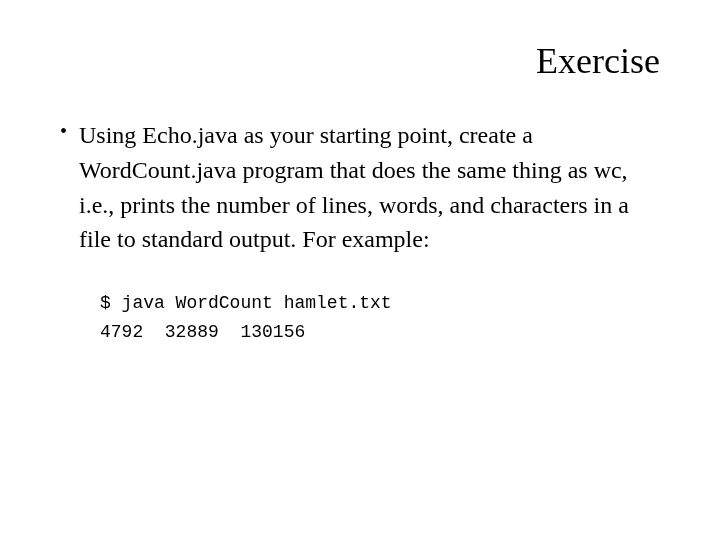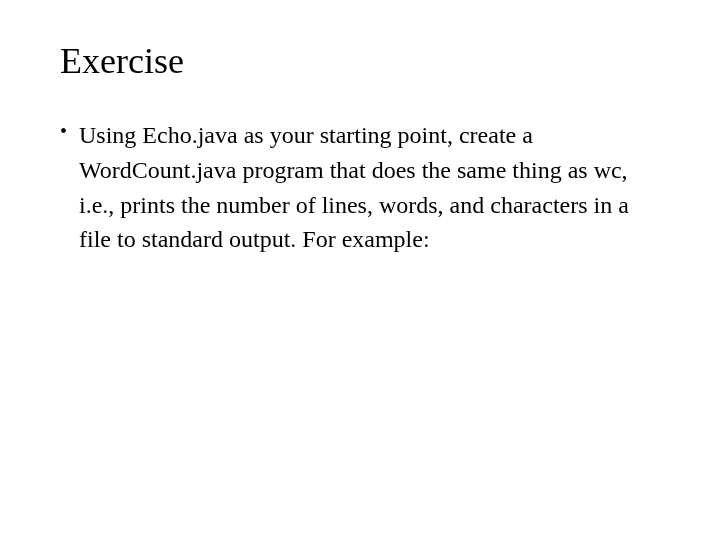--- a/index.html
+++ b/index.html
@@ -16,21 +16,21 @@
       display: flex;
       flex-direction: column;
       align-items: center;
       padding: 40px 60px 40px 60px;
     }
 
     .slide-title {
       font-size: 36px;
       font-weight: normal;
       color: #000000;
-      text-align: left;
+      text-align: right;
       margin-bottom: 36px;
       width: 100%;
     }
 
     .content-area {
       width: 100%;
       display: flex;
       flex-direction: column;
       align-items: flex-start;
     }
@@ -76,14 +76,18 @@
 
 <h1 class="slide-title">Exercise</h1>
 
 <div class="content-area">
 
   <div class="bullet-item">
     <span class="bullet-dot">•</span>
     <span class="bullet-text">Using Echo.java as your starting point, create a WordCount.java program that does the same thing as wc, i.e., prints the number of lines, words, and characters in a file to standard output. For example:</span>
   </div>
 
+  <div class="code-block">
+    <span class="code-line">$ java WordCount hamlet.txt</span>
+    <span class="code-line">4792  32889  130156</span>
+  </div>
 
 </div>
 
 </body></html>

